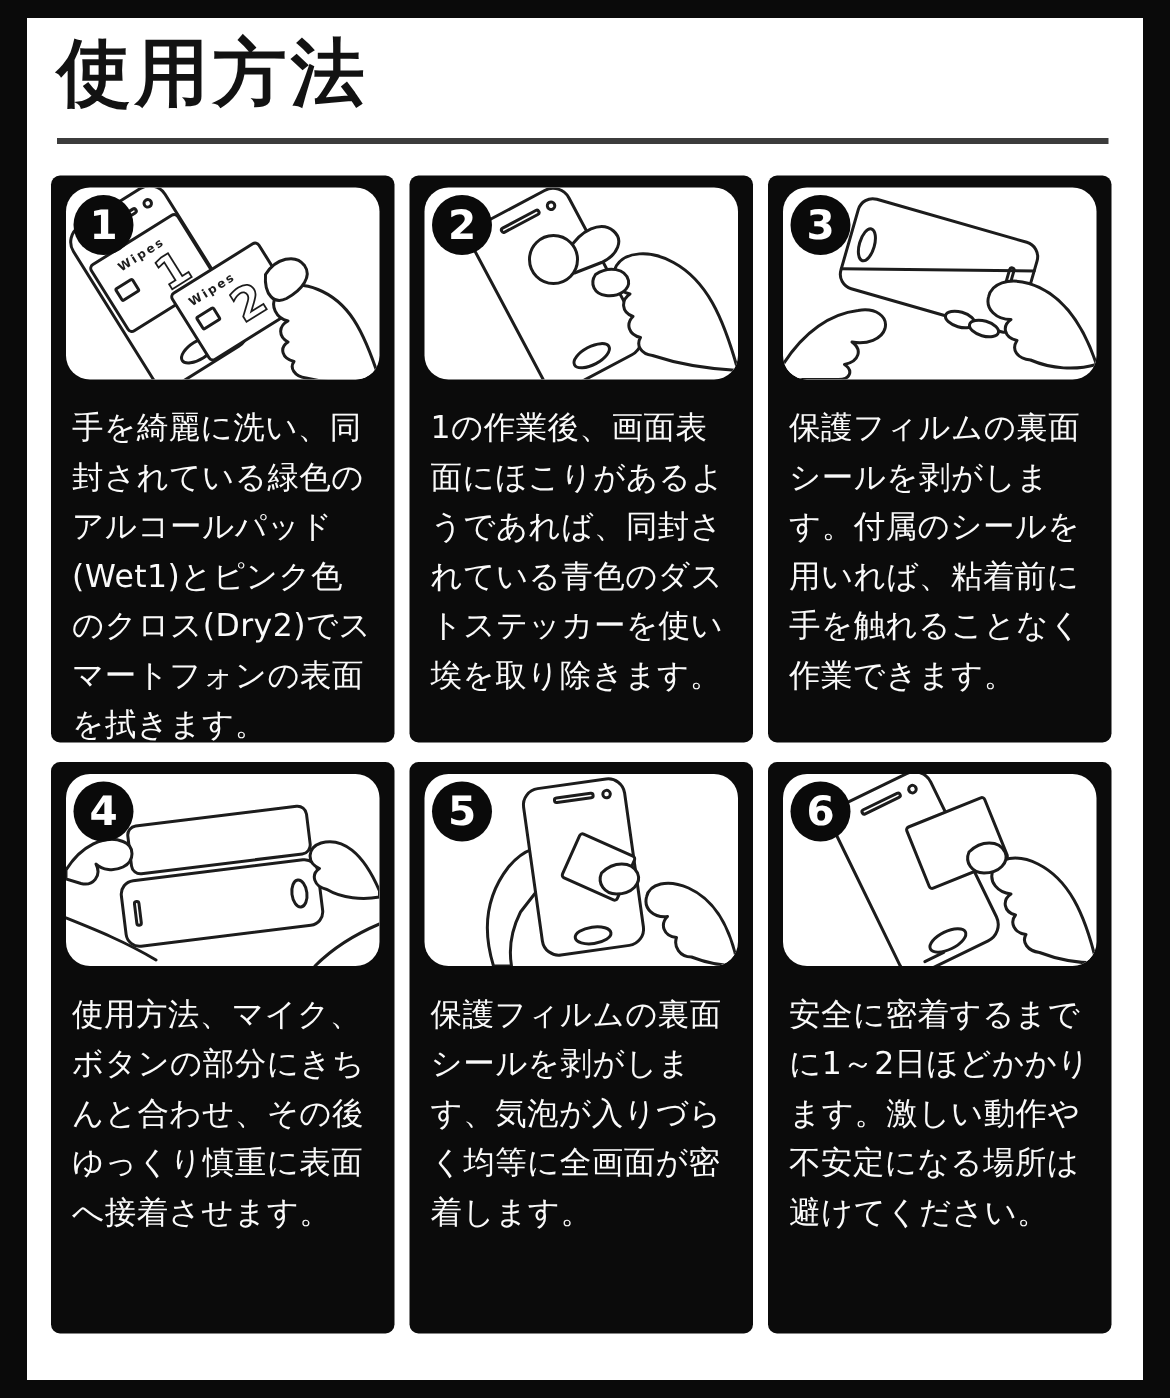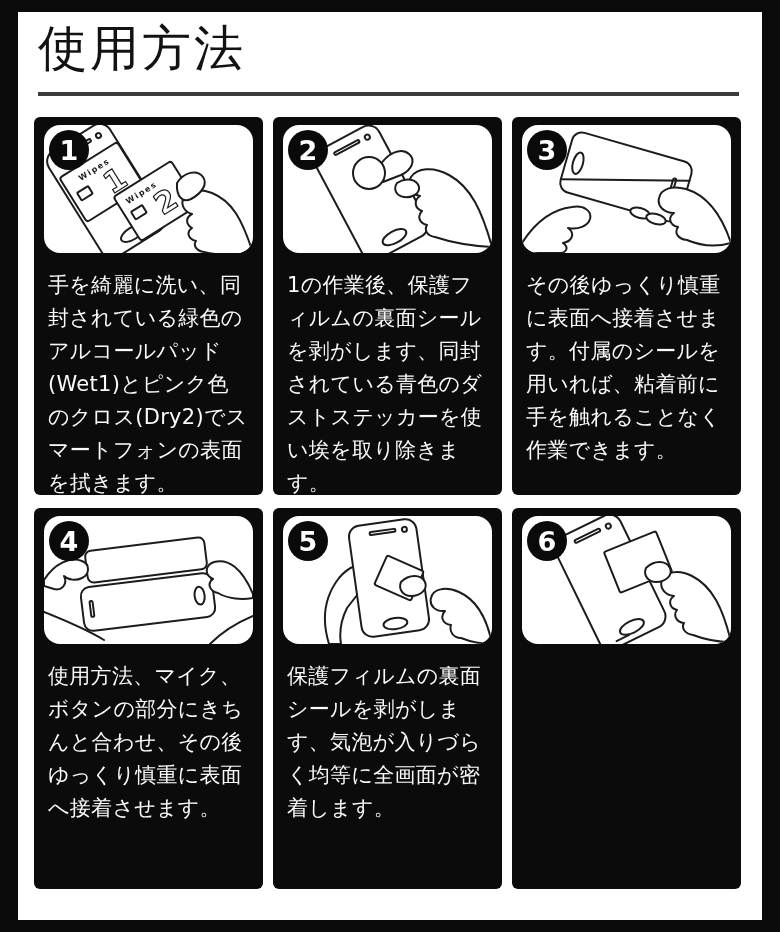--- a/index.html
+++ b/index.html
@@ -11,21 +11,21 @@
   body{font-family:"DejaVu Sans","Liberation Sans",sans-serif;}
   .page{position:relative;width:780px;height:932px;background:var(--bg);overflow:hidden}
 
   
   .bar{position:absolute;background:var(--frame)}
   .bar-top{left:0;top:0;width:780px;height:12px}
   .bar-bottom{left:0;top:920px;width:780px;height:12px}
   .bar-left{left:0;top:0;width:18px;height:932px}
   .bar-right{left:762px;top:0;width:18px;height:932px}
 
-  .title{position:absolute;left:38px;top:20px;font-size:49px;font-weight:400;
+  .title{position:absolute;left:38px;top:20px;font-size:49px;font-weight:700;
          letter-spacing:3px;color:var(--title);line-height:1.2}
   .rule{position:absolute;left:38px;top:92px;width:701px;height:4px;background:var(--rule)}
 
   .grid{position:absolute;left:34px;top:117px;width:707px;
         display:grid;grid-template-columns:repeat(3,229px);grid-template-rows:378px 381px;
         column-gap:10px;row-gap:13px}
 
   .card{background:var(--card);border-radius:6px;padding:8px 10px 0 10px}
   .panel{position:relative;background:#fff;border-radius:16px;height:128px;overflow:hidden}
   .panel svg{position:absolute;left:0;top:0;width:100%;height:100%}
@@ -93,40 +93,40 @@
             <rect class="ln" x="-14" y="-53" width="28" height="3" rx="1.5"></rect>
             <circle class="ln" cx="23" cy="-51" r="2.5"></circle>
             <ellipse class="wh" cx="0" cy="50" rx="13" ry="6"></ellipse>
           </g>
           <path class="wh" d="M209,122 C199,86 188,62 166,50 C150,41 134,43 128,52 C123,60 128,69 137,71 C131,75 131,83 139,86 C134,91 136,98 144,100 C141,105 144,111 152,112 C170,118 190,121 209,122 Z"></path>
           <path class="wh" d="M96,42 C104,28 118,22 126,29 C133,35 129,45 118,50 L100,57 C94,54 93,48 96,42 Z"></path>
           <path class="wh" d="M114,58 C123,52 134,54 136,62 C137,68 130,73 121,72 C113,71 110,64 114,58 Z"></path>
           <circle class="wh" cx="86" cy="48" r="16"></circle>
         </svg>
       </div>
-      <p class="caption">1の作業後、保護フィルムの裏面シールを剥がします、同封されている青色のダストステッカーを使い埃を取り除きます。</p>
+      <p class="caption">1の作業後、画面表面にほこりがあるようであれば、同封されている青色のダストステッカーを使い埃を取り除きます。</p>
     </section>
 
     <section class="card">
       <div class="panel">
         <div class="badge">3</div>
         <svg viewBox="0 0 209 128">
           <g transform="translate(104,52) rotate(16)">
             <rect class="wh" x="-62" y="-31" width="124" height="62" rx="10"></rect>
             <rect class="ln" x="46" y="-12" width="3" height="24" rx="1.5"></rect>
             <ellipse class="wh" cx="-50" cy="0" rx="5" ry="11"></ellipse>
             <line class="ln" x1="-62" y1="20" x2="62" y2="-14"></line>
           </g>
           <path class="wh" d="M0,118 C14,96 32,84 50,82 C62,80 70,86 68,94 C66,101 56,105 46,103 C53,108 51,116 41,118 C47,122 45,128 37,128 L0,128 Z"></path>
           <path class="wh" d="M209,118 C199,88 184,70 164,64 C150,60 139,64 137,73 C135,81 142,88 152,88 C146,92 147,100 156,102 C152,108 156,114 165,115 C179,121 195,122 209,118 Z"></path>
           <ellipse class="wh" cx="118" cy="88" rx="10" ry="5" transform="rotate(16 118 88)"></ellipse>
           <ellipse class="wh" cx="134" cy="94" rx="10" ry="5" transform="rotate(16 134 94)"></ellipse>
         </svg>
       </div>
-      <p class="caption">その後ゆっくり慎重に表面へ接着させます。付属のシールを用いれば、粘着前に手を触れることなく作業できます。</p>
+      <p class="caption">保護フィルムの裏面シールを剥がします。付属のシールを用いれば、粘着前に手を触れることなく作業できます。</p>
     </section>
 
     <section class="card">
       <div class="panel">
         <div class="badge">4</div>
         <svg viewBox="0 0 209 128">
           <g transform="translate(102,44) rotate(-7)">
             <rect class="wh" x="-60" y="-16" width="120" height="32" rx="6"></rect>
           </g>
           <g transform="translate(104,86) rotate(-7)">
@@ -175,16 +175,17 @@
             <ellipse class="wh" cx="0" cy="50" rx="13" ry="6"></ellipse>
             <line class="ln" x1="-20" y1="56" x2="-6" y2="56"></line>
           </g>
           <g transform="translate(116,46) rotate(-22)">
             <rect class="wh" x="-28" y="-22" width="56" height="44" rx="2"></rect>
           </g>
           <path class="wh" d="M209,126 C201,92 190,70 170,60 C156,53 143,56 140,64 C137,72 143,79 152,80 C146,84 147,92 155,94 C151,99 154,106 162,107 C159,112 163,118 171,119 C184,124 197,126 209,126 Z"></path>
           <path class="wh" d="M124,52 C132,44 144,44 148,52 C151,59 144,66 134,66 C126,66 121,59 124,52 Z"></path>
         </svg>
       </div>
+      <p class="caption">安全に密着するまでに1～2日ほどかかります。激しい動作や不安定になる場所は避けてください。</p>
     </section>
 
   </div>
 </div>
 
 </body></html>

